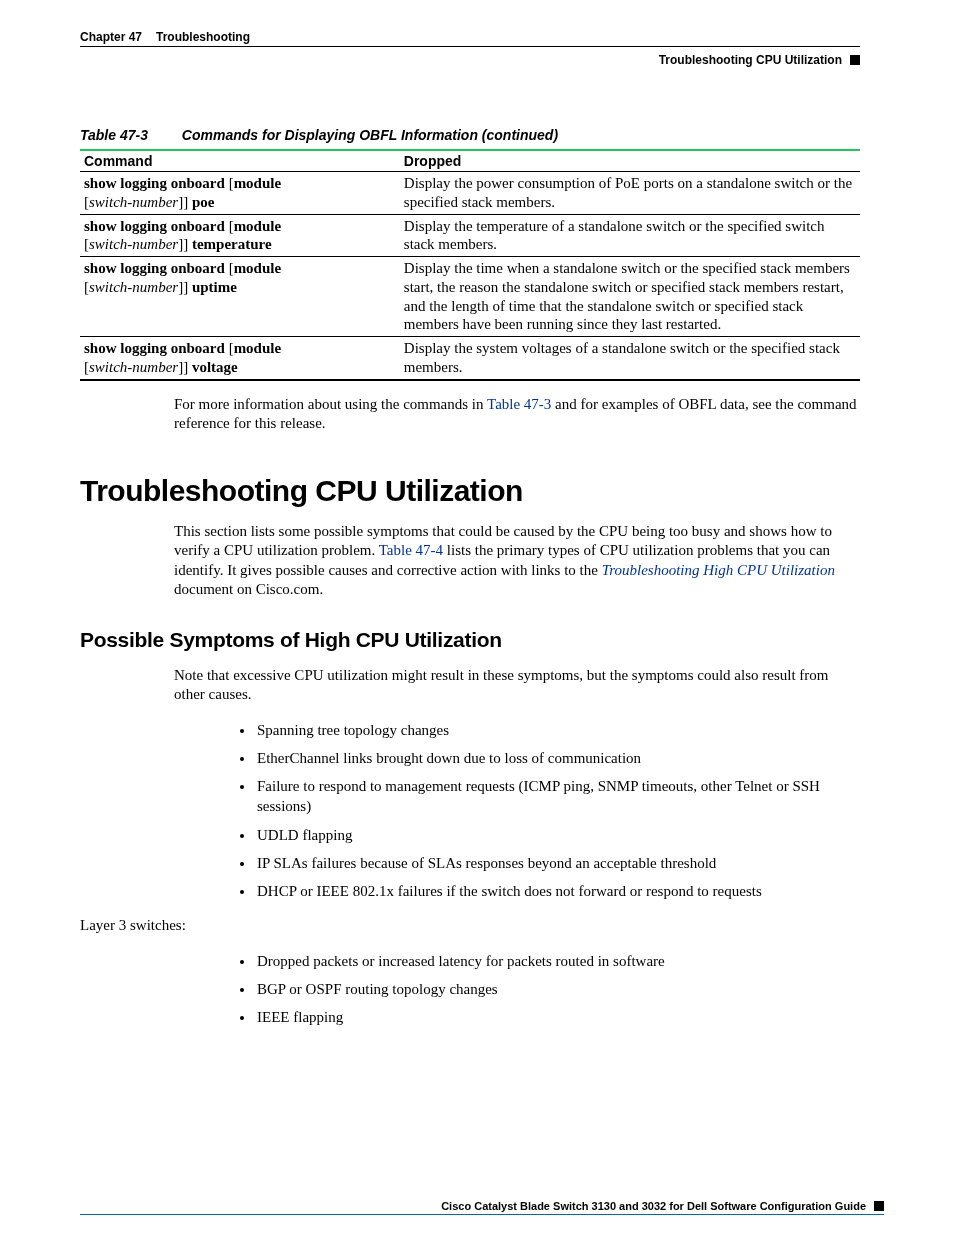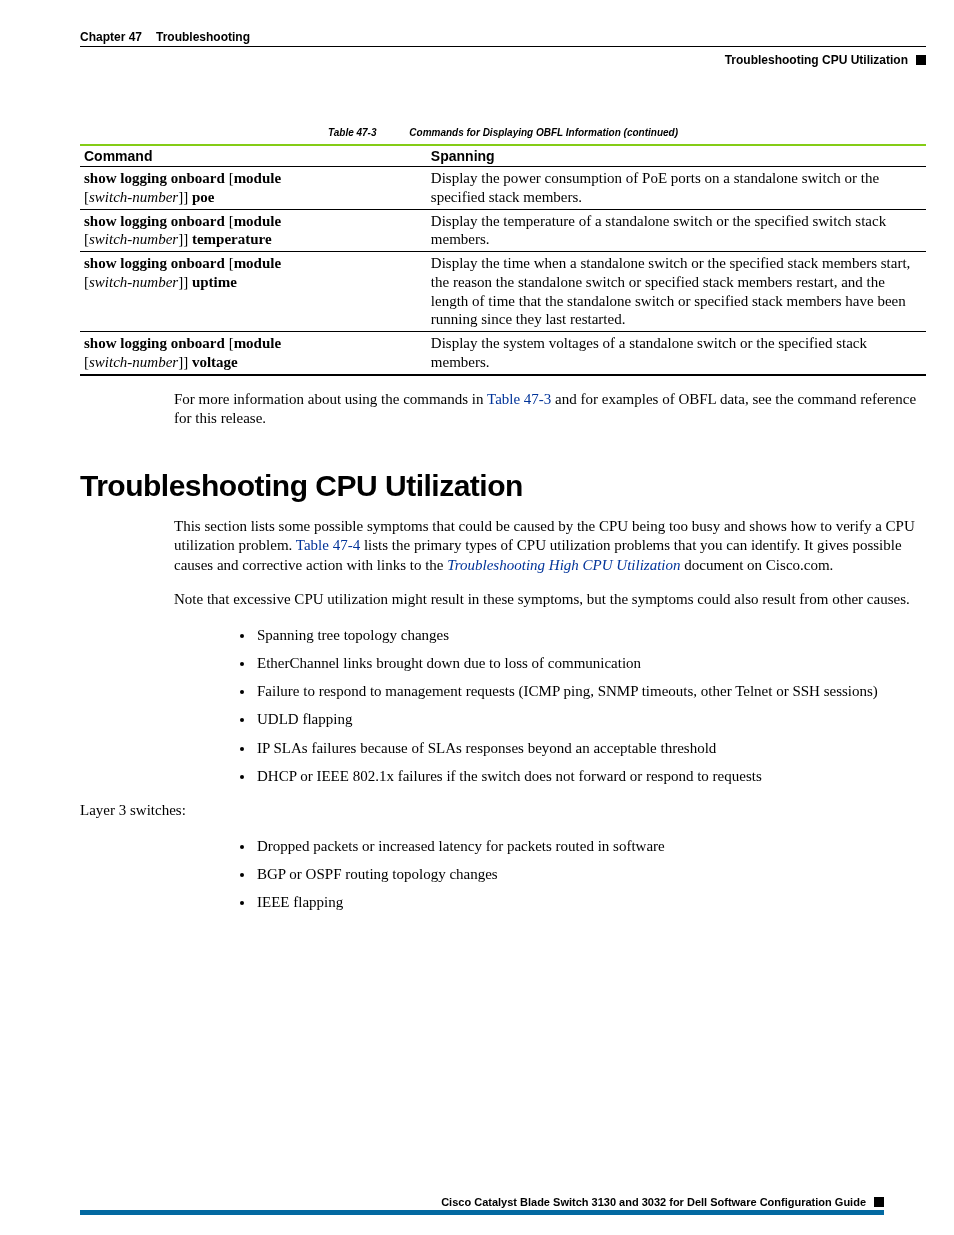--- a/index.html
+++ b/index.html
@@ -4,21 +4,21 @@
 <style>
   body {
     margin: 0;
     padding: 0;
     background: #fff;
     font-family: "Times New Roman", Times, serif;
     color: #000;
     width: 954px;
   }
   .page {
-    padding: 30px 28px 20px 80px;
+    padding: 30px 94px 20px 80px;
     box-sizing: border-box;
     position: relative;
     min-height: 1235px;
   }
   .header-bar {
     border-top: 1px solid #000;
     margin-bottom: 2px;
   }
   .header-line {
     display: flex;
@@ -44,44 +44,43 @@
     gap: 8px;
   }
   .sq-marker {
     display: inline-block;
     width: 10px;
     height: 10px;
     background: #000;
   }
   .table-caption {
     font-family: Arial, Helvetica, sans-serif;
-    font-size: 10px;
+    font-size: 14px;
     margin-top: 60px;
     margin-bottom: 6px;
-    text-align: center;
   }
   .table-caption .tnum {
     font-weight: bold;
     font-style: italic;
     padding-right: 30px;
   }
   .table-caption .ttitle {
     font-weight: bold;
     font-style: italic;
   }
   table.cmd {
     border-collapse: collapse;
     width: 100%;
     font-size: 15px;
   }
   table.cmd th {
     font-family: Arial, Helvetica, sans-serif;
     font-weight: bold;
     text-align: left;
-    border-top: 2px solid #84cc16;
+    border-top: 2px solid #22c55e;
     border-bottom: 1px solid #000;
     padding: 2px 4px;
     font-size: 14px;
   }
   table.cmd td {
     border-bottom: 1px solid #000;
     padding: 2px 4px;
     vertical-align: top;
     line-height: 1.25;
   }
@@ -135,21 +134,21 @@
     position: absolute;
     bottom: 20px;
     left: 80px;
     right: 70px;
   }
   .footer-title {
     text-align: right;
     font-family: Arial, Helvetica, sans-serif;
     font-weight: bold;
     font-size: 11px;
-    border-bottom: 5px solid #0369a1;
+    border-bottom: 1px solid #0369a1;
     padding-bottom: 2px;
     display:flex;
     justify-content:flex-end;
     align-items:center;
     gap:8px;
     margin-top:8px;
   }
   .footer-row {
     display: flex;
     justify-content: space-between;
@@ -193,21 +192,21 @@
   </div>
 
   <table class="cmd">
     <colgroup>
         <col class="c1">
         <col class="c2">
       </colgroup>
     <thead>
       <tr>
         <th>Command</th>
-        <th>Spanning</th>
+        <th>Dropped</th>
       </tr>
     </thead>
     <tbody>
       <tr>
         <td class="cmd-cell"><span class="b">show logging onboard</span><span> [</span><span class="b">module</span><br><span> [</span><span class="i">switch-number</span><span>]] </span><span class="b">poe</span></td>
         <td>Display the power consumption of PoE ports on a standalone switch or the specified stack members.</td>
       </tr>
       <tr>
         <td class="cmd-cell"><span class="b">show logging onboard</span><span> [</span><span class="b">module</span><br><span> [</span><span class="i">switch-number</span><span>]] </span><span class="b">temperature</span></td>
         <td>Display the temperature of a standalone switch or the specified switch stack members.</td>
@@ -226,20 +225,21 @@
   <p class="body-indent">
     <span>For more information about using the commands in </span><span class="xref">Table 47-3</span><span> and for examples of OBFL data, see the command reference for this release.</span>
   </p>
 
   <h1 class="section">Troubleshooting CPU Utilization</h1>
 
   <p class="body-indent">
     <span>This section lists some possible symptoms that could be caused by the CPU being too busy and shows how to verify a CPU utilization problem. </span><span class="xref">Table 47-4</span><span> lists the primary types of CPU utilization problems that you can identify. It gives possible causes and corrective action with links to the </span><span class="xref-i">Troubleshooting High CPU Utilization</span><span> document on Cisco.com.</span>
   </p>
 
+  <h2 class="subsection">Possible Symptoms of High CPU Utilization</h2>
 
   <p class="body-indent">Note that excessive CPU utilization might result in these symptoms, but the symptoms could also result from other causes.</p>
 
   <ul class="sym">
     <li>Spanning tree topology changes</li>
     <li>EtherChannel links brought down due to loss of communication</li>
     <li>Failure to respond to management requests (ICMP ping, SNMP timeouts, other Telnet or SSH sessions)</li>
     <li>UDLD flapping</li>
     <li>IP SLAs failures because of SLAs responses beyond an acceptable threshold</li>
     <li>DHCP or IEEE 802.1x failures if the switch does not forward or respond to requests</li>

